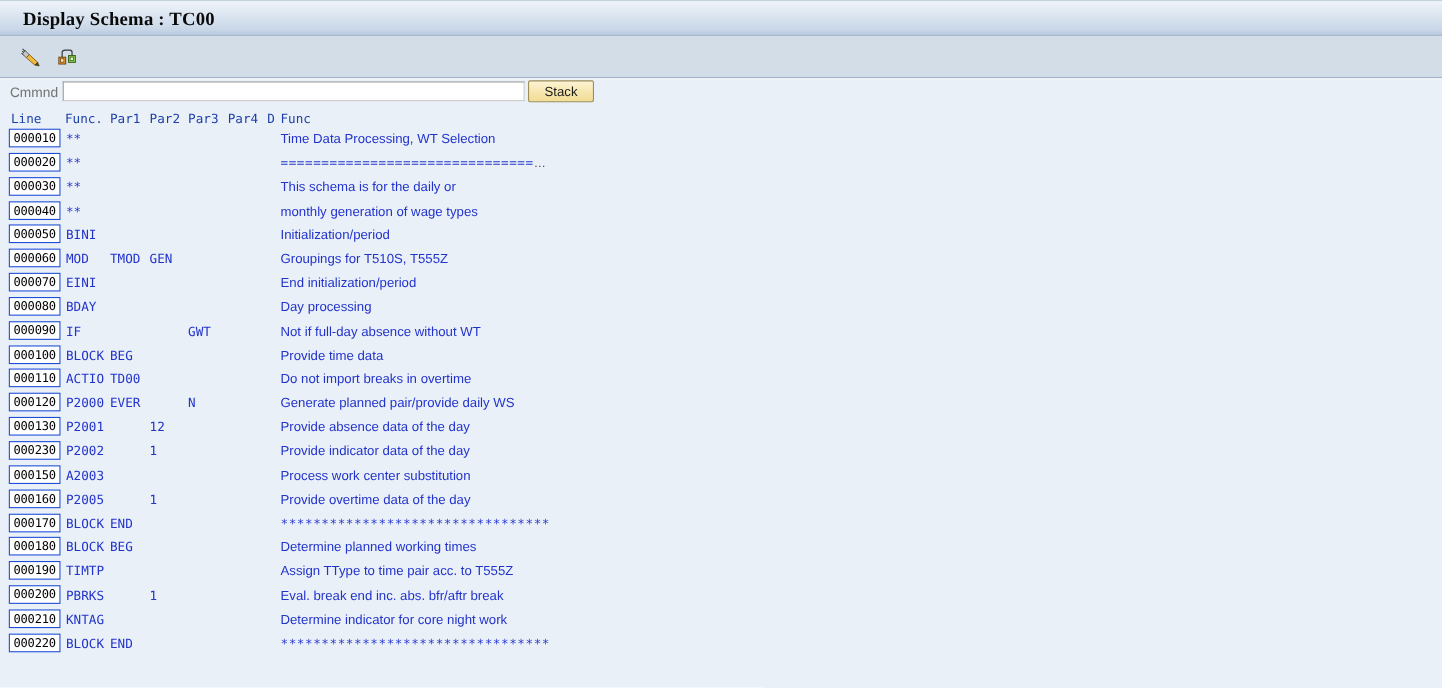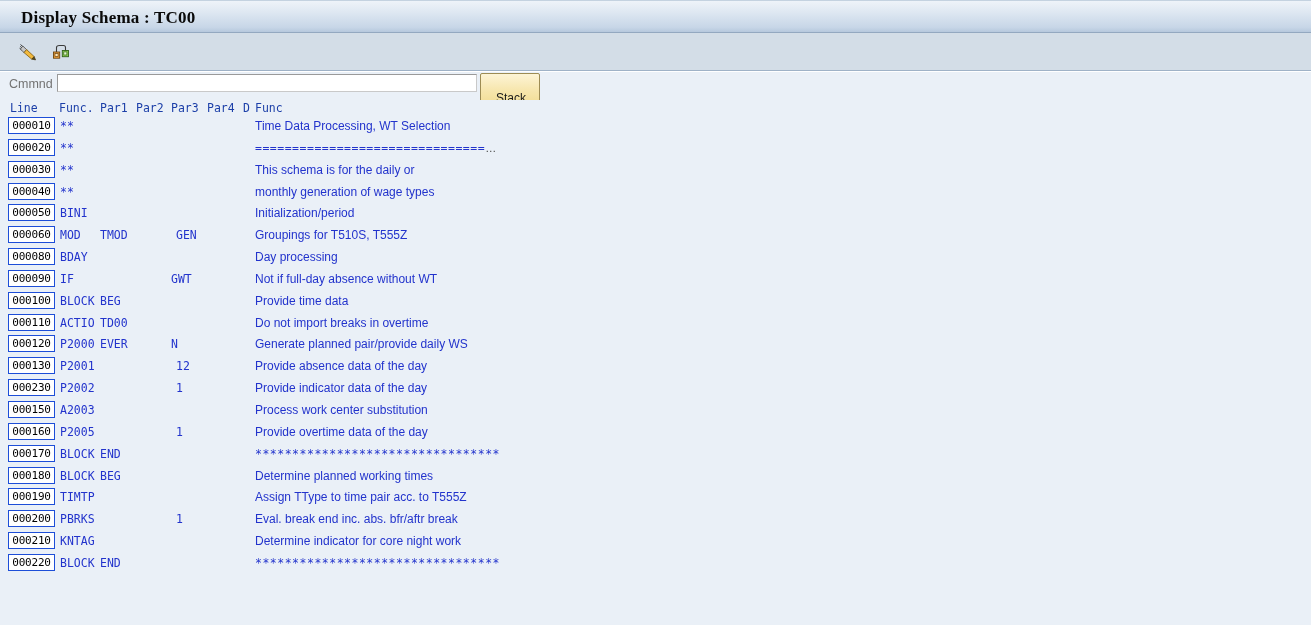--- a/index.html
+++ b/index.html
@@ -130,21 +130,21 @@
     top: 1px;
     width: 60px;
     height: 20px;
     background: linear-gradient(to bottom, #fdf4d6 0%, #f7e7b0 50%, #f2dd95 100%);
     border: 1px solid #9d8c54;
     border-radius: 2px;
     font-family: "Liberation Sans", sans-serif;
     font-size: 12px;
     color: #1a1a1a;
     cursor: pointer;
-    padding: 15px;
+    padding: 0;
     line-height: 18px;
   }
 
   
   .table-area {
     position: absolute;
     left: 0; top: 100px;
     width: 1311px;
     height: 525px;
     background: #eaf0f7;
@@ -186,21 +186,21 @@
   .fld {
     position: absolute;
     top: 3px;
     font-family: "DejaVu Sans Mono", monospace;
     font-size: 11.5px;
     color: #2233cc;
     white-space: pre;
   }
   .fld.func  { left: 60px; }
   .fld.par1  { left: 100px; }
-  .fld.par2  { left: 136px; margin-left: 40px; }
+  .fld.par2  { left: 136px; }
   .fld.par3  { left: 171px; }
 
   .txt {
     position: absolute;
     left: 255px;
     top: 3px;
     font-family: "Liberation Sans", sans-serif;
     font-size: 12px;
     color: #2233cc;
     white-space: pre;
@@ -303,20 +303,25 @@
           <div class="txt"><span>Initialization/period</span></div>
         </div>
         <div class="row">
           <div class="linebox">000060</div>
           <div class="fld func">MOD</div>
           <div class="fld par1">TMOD</div>
           <div class="fld par2">GEN</div>
           <div class="txt"><span>Groupings for T510S, T555Z</span></div>
         </div>
         <div class="row">
+          <div class="linebox">000070</div>
+          <div class="fld func">EINI</div>
+          <div class="txt"><span>End initialization/period</span></div>
+        </div>
+        <div class="row">
           <div class="linebox">000080</div>
           <div class="fld func">BDAY</div>
           <div class="txt"><span>Day processing</span></div>
         </div>
         <div class="row">
           <div class="linebox">000090</div>
           <div class="fld func">IF</div>
           <div class="fld par3">GWT</div>
           <div class="txt"><span>Not if full-day absence without WT</span></div>
         </div>

